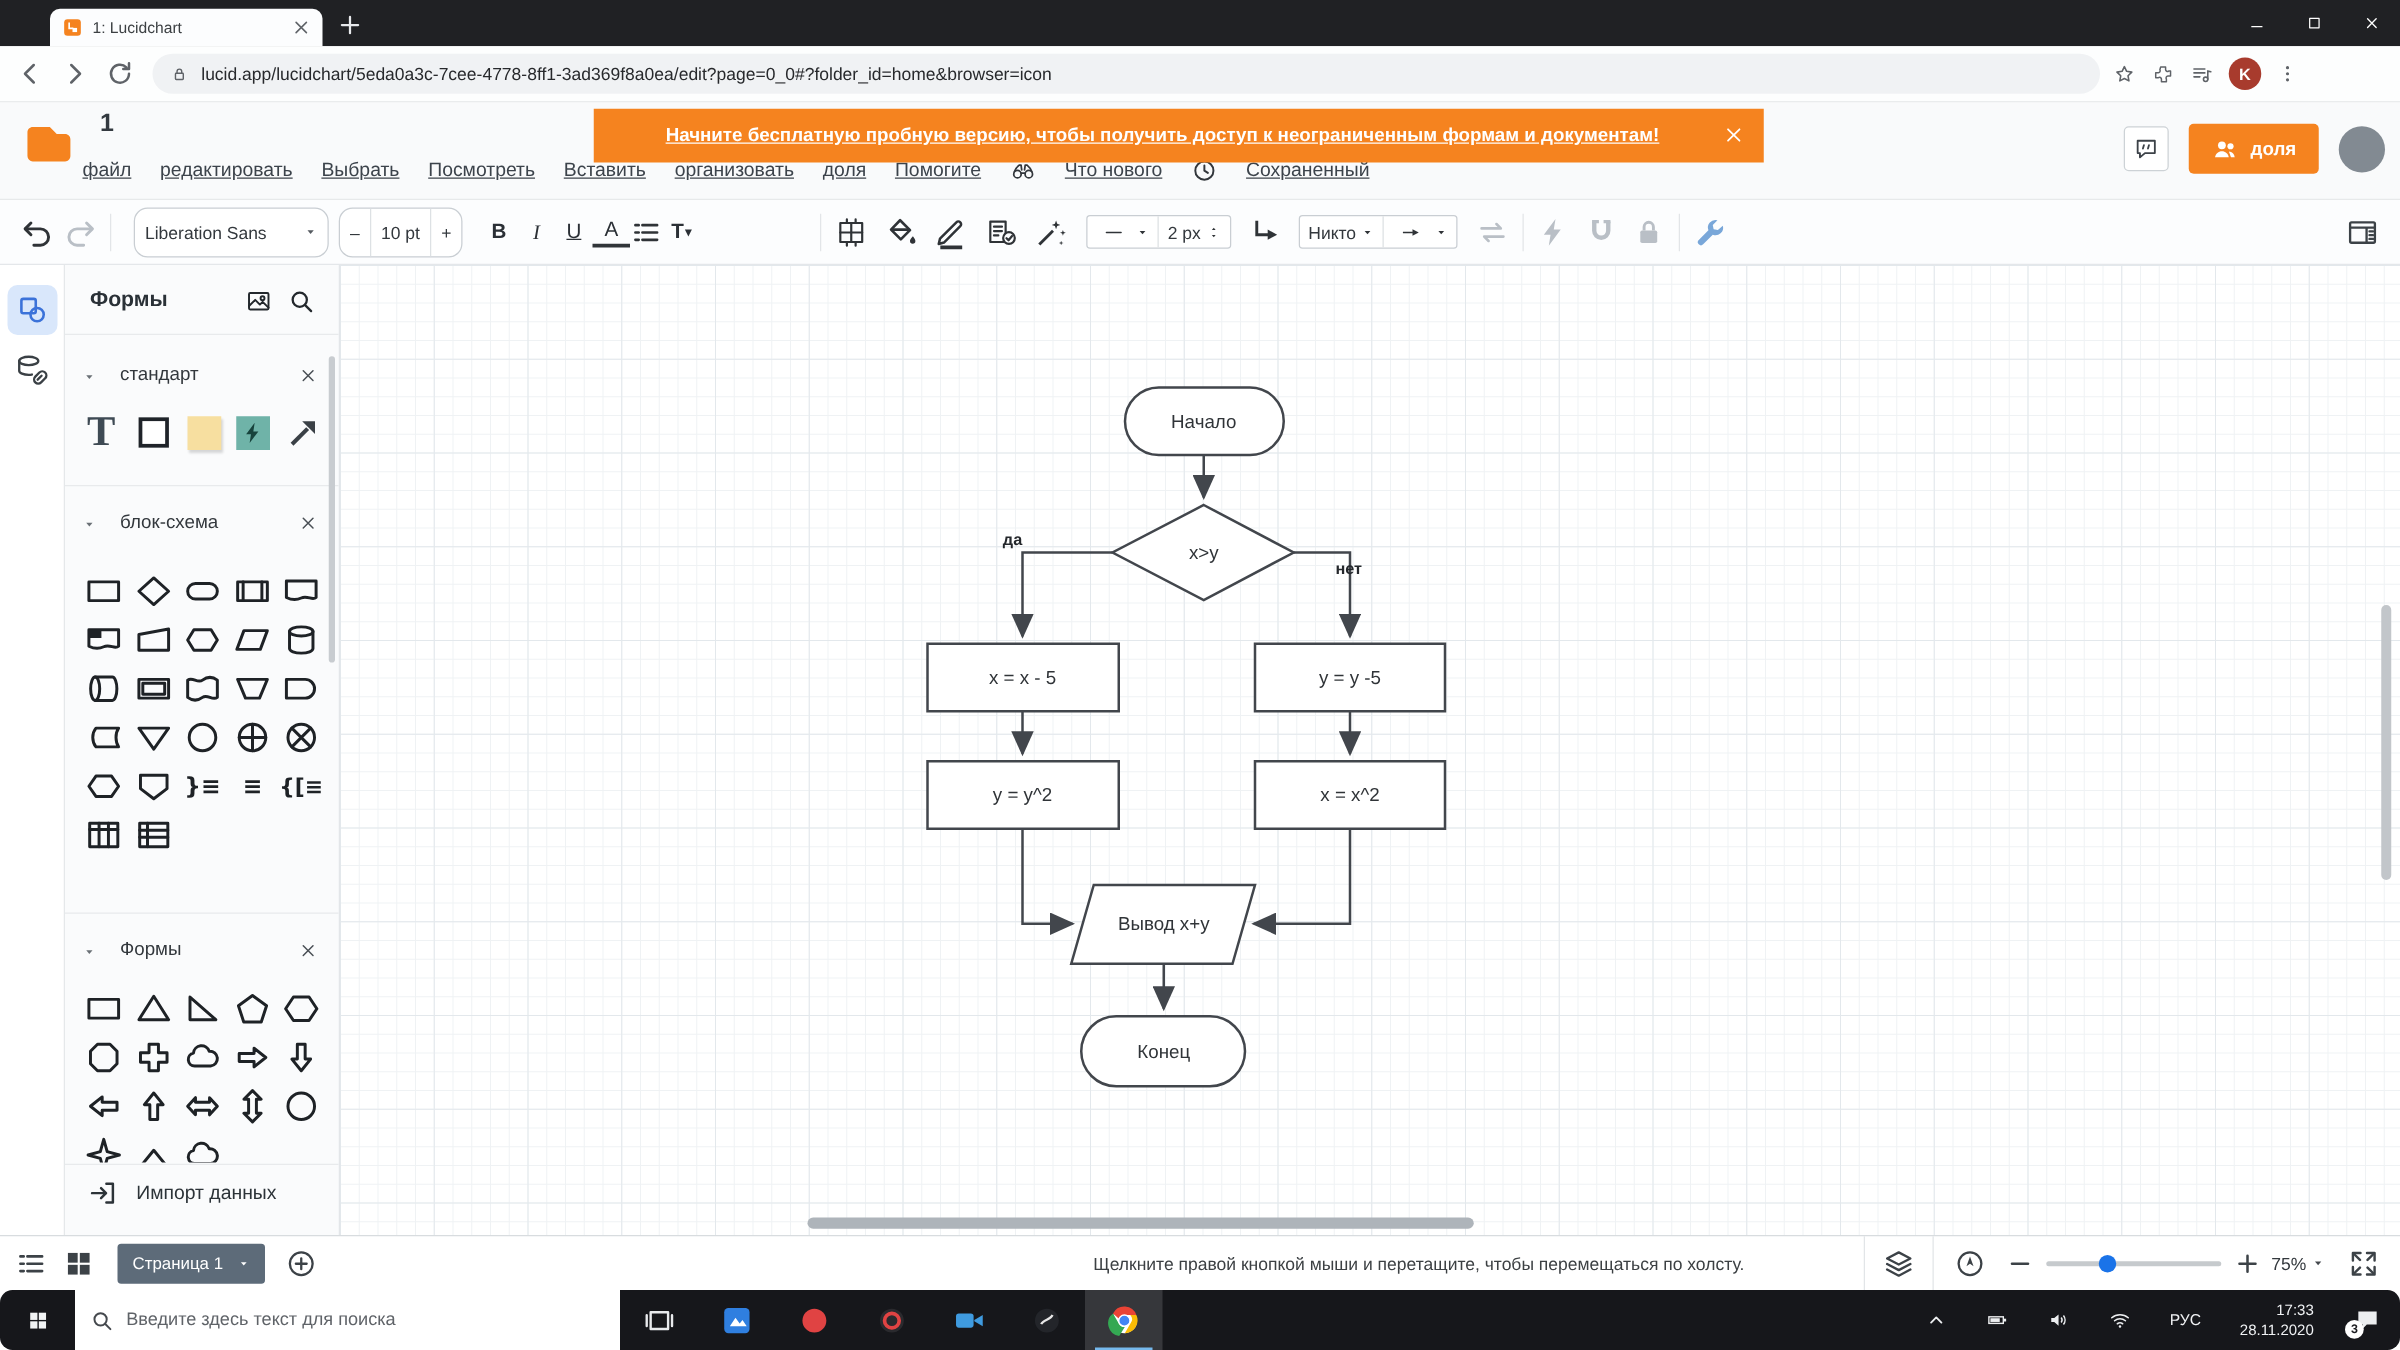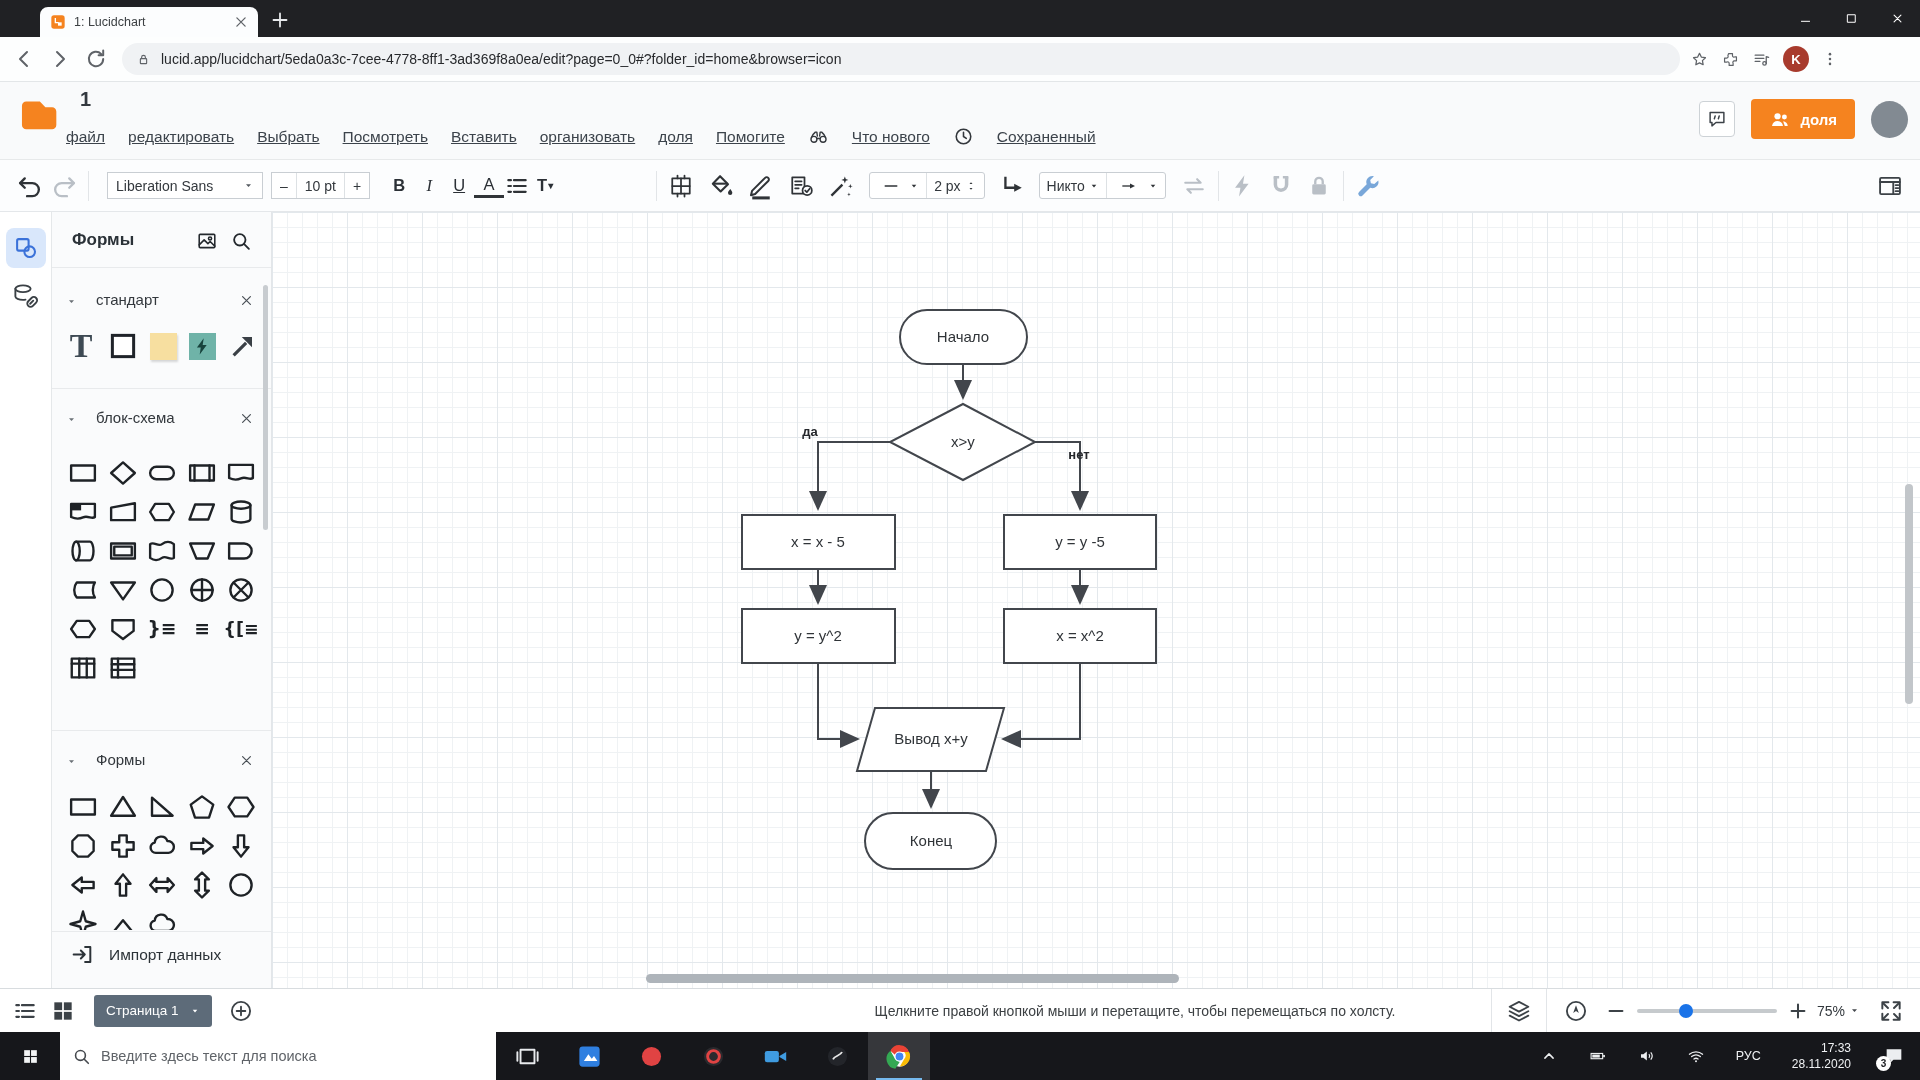--- a/index.html
+++ b/index.html
@@ -52,21 +52,21 @@
   .share-btn { height:40px; background:#f5831f; border-radius:4px; display:flex; align-items:center; padding:0 18px; gap:9px; color:#fff; }
   .share-btn .ic { width:22px; height:22px; }
   .share-label { font-size:15px; font-weight:bold; }
   .hdr-avatar { width:37px; height:37px; border-radius:50%; background:#828a92; }
 
   
   .tbar { position:relative; height:52px; background:#fcfdfe; border-bottom:1px solid #e4e7ea; display:flex; align-items:center; }
   .tbtn { width:28px; height:28px; color:#2f3337; flex:none; }
   .tbtn.dim { color:#b9bfc6; }
   .tb-divider { width:1px; height:30px; background:#e2e5e8; margin:0 10px; flex:none; }
-  .selbox { height:27px; border:1px solid #c9ced3; border-radius:0; background:#fff; display:flex; align-items:center; font-size:14px; color:#33383d; flex:none; }
+  .selbox { height:40px; border:1px solid #c9ced3; border-radius:11px; background:#fff; display:flex; align-items:center; font-size:14px; color:#33383d; flex:none; }
   .selbox .caret-sm { width:11px; height:11px; color:#555a60; }
   .fontsel { width:156px; padding:0 8px; justify-content:space-between; margin-left:8px; }
   .sizegrp { margin-left:8px; }
   .sizegrp .seg { padding:0 8px; display:flex; align-items:center; height:100%; }
   .sizegrp .seg + .seg { border-left:1px solid #dde1e4; }
   .fmt { width:30px; height:30px; display:flex; align-items:center; justify-content:center; font-size:16.5px; color:#2b3036; flex:none; }
   .fmt.b { font-weight:bold; }
   .fmt.i { font-style:italic; font-family:"Liberation Serif", serif; }
   .fmt.u { text-decoration:underline; }
   .fmt.a { border-bottom:3px solid #313539; line-height:1; height:24px; }
@@ -125,21 +125,21 @@
   .page-btn .label { font-size:13.5px; }
   .page-btn .ic { width:10px; height:10px; }
   .status-hint { position:absolute; left:1135px; transform:translateX(-50%); font-size:14px; color:#3c4043; white-space:nowrap; }
   .status-right { position:absolute; right:0; top:0; height:100%; display:flex; align-items:center; }
   .st-divider { width:1px; height:44px; background:#e2e5e8; }
   .zoom-track { position:relative; width:140px; height:4px; background:#c6cacd; border-radius:2px; margin:0 10px; }
   .zoom-dot { position:absolute; left:42px; top:-5px; width:14px; height:14px; border-radius:50%; background:#1a73e8; }
   .zoom-label { font-size:14px; color:#33383d; margin:0 4px 0 8px; }
 
   
-  .taskbar { position:relative; height:48px; background:#16171b; display:flex; align-items:stretch; color:#e8eaed; }
+  .taskbar { position:relative; height:48px; background:#16171b; display:flex; align-items:stretch; color:#e8eaed;border-radius:10px; }
   .tb-start { width:60px; display:flex; align-items:center; justify-content:center; }
   .tb-start .ic { width:19px; height:19px; color:#f2f4f5; }
   .tb-search { width:436px; background:#fff; display:flex; align-items:center; padding:0 12px; gap:10px; }
   .tb-search .ic { width:19px; height:19px; color:#45494e; flex:none; }
   .tb-search-input { border:none; outline:none; flex:1; font-size:14.5px; color:#202124; background:transparent; font-family:"Liberation Sans",sans-serif; }
   .tb-search-input::placeholder { color:#5f6368; opacity:1; }
   .tb-apps { display:flex; }
   .tb-app { width:62px; display:flex; align-items:center; justify-content:center; position:relative; }
   .tb-app .ic { width:27px; height:27px; }
   .tb-app.active { background:rgba(255,255,255,.14); }
@@ -286,20 +286,28 @@
       <a class="menu-link">Что нового</a>
       <span class="menu-extra">
         <span class="ic">
             <svg viewBox="0 0 24 24" width="100%" height="100%" fill="none" stroke="currentColor" stroke-width="1.8" stroke-linecap="round" stroke-linejoin="round">
               <circle cx="12" cy="12" r="8.3"></circle>
               <path d="M12 7.2V12l3.2 2.1"></path>
             </svg>
           </span>
       </span>
       <a class="menu-link">Сохраненный</a>
+    </div>
+    <div class="banner">
+      <a class="banner-link">Начните бесплатную пробную версию, чтобы получить доступ к неограниченным формам и документам!</a>
+      <span class="banner-close ic">
+          <svg viewBox="0 0 24 24" width="100%" height="100%" fill="none" stroke="currentColor" stroke-width="1.7" stroke-linecap="round" stroke-linejoin="round">
+            <path d="M6.5 6.5l11 11M17.5 6.5l-11 11"></path>
+          </svg>
+        </span>
     </div>
     <div class="hdr-right">
       <span class="comment-btn">
           <span class="ic">
             <svg viewBox="0 0 24 24" width="100%" height="100%" fill="none" stroke="currentColor" stroke-width="1.6" stroke-linecap="round" stroke-linejoin="round">
               <path d="M4.5 5h15v10.8h-8.6L6.5 19.5v-3.7h-2z"></path>
               <path d="M10 8.8l-.9 3M14.4 8.8l-.9 3"></path>
             </svg>
           </span>
         </span>

